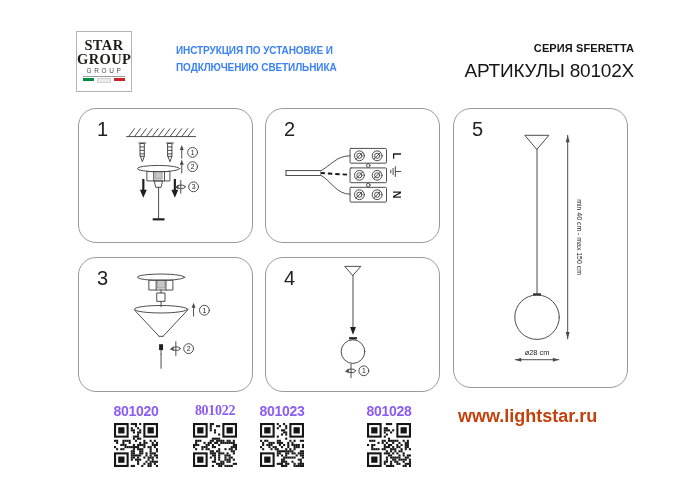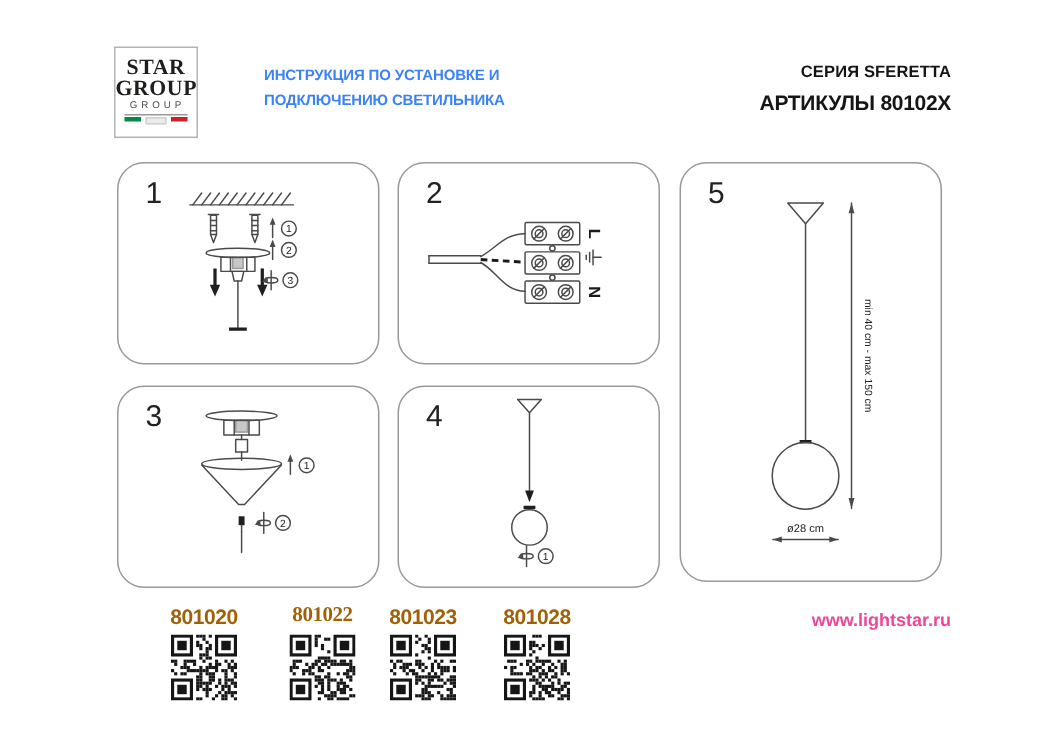--- a/index.html
+++ b/index.html
@@ -17,21 +17,21 @@
              display:flex;gap:3px;}
   .logo-flag span{height:3px;flex:1;}
   .flag-green{background:var(--flag_green,#008C45);}
   .flag-white{background:#ececec;border:0.5px solid #cfcfcf;}
   .flag-red{background:var(--flag_red,#CD212A);}
 
   .title{position:absolute;left:144px;top:42px;font-weight:700;font-size:10px;
          line-height:17px;color:#3b82f6;letter-spacing:-.1px;margin-left:32px;}
   .series{position:absolute;left:448px;top:42px;width:186px;text-align:right;color:#151515;}
   .series-name{font-weight:700;font-size:11px;letter-spacing:.1px;}
-  .series-art{font-weight:700;font-size:14px;margin-top:6px;letter-spacing:-.2px;}
+  .series-art{font-weight:400;font-size:19px;margin-top:6px;letter-spacing:-.2px;}
 
   
   .panel{position:absolute;box-sizing:border-box;border:1px solid #999;border-radius:18px;background:#fff;}
   .p1{left:78px;top:108px;width:175px;height:135px;}
   .p2{left:265px;top:108px;width:175px;height:135px;}
   .p3{left:78px;top:257px;width:175px;height:135px;}
   .p4{left:265px;top:257px;width:175px;height:135px;}
   .p5{left:453px;top:108px;width:175px;height:280px;}
   .panel .num{position:absolute;left:18px;top:9px;font-size:20px;font-weight:400;color:#222;}
   .panel svg{position:absolute;left:0;top:0;width:100%;height:100%;display:block;}
@@ -43,25 +43,25 @@
   .shade{fill:#9a9a9a;opacity:.55;stroke:var(--line,#4a4a4a);stroke-width:1;}
   .dash{fill:none;stroke:#1a1a1a;stroke-width:2;stroke-dasharray:4.5 3;}
   svg text{font-family:"Liberation Sans",sans-serif;}
   .mark-txt{font-size:7px;fill:#222;}
   .term-label{font-size:11px;font-weight:700;fill:#1a1a1a;}
   .dim-txt{font-size:7px;fill:#222;}
   .dim-txt2{font-size:7.5px;fill:#222;}
 
   
   .product{position:absolute;top:403px;width:70px;text-align:center;}
-  .product .code{font-weight:700;font-size:14px;letter-spacing:-.3px;color:#a16207;line-height:16px;}
+  .product .code{font-weight:700;font-size:14px;letter-spacing:-.3px;color:#8b5cf6;line-height:16px;}
   .product svg{width:44px;height:44px;margin-top:4px;}
-  .pr0{left:101px;} .pr1{left:180px;font-family:Liberation Serif, serif;} .pr2{left:247px;} .pr3{left:323px;text-align:center;}
-  .website{position:absolute;left:458px;top:406px;width:176px;text-align:right;
-           font-weight:700;font-size:12px;color:#ec4899;}
+  .pr0{left:101px;} .pr1{left:180px;font-family:Liberation Serif, serif;} .pr2{left:247px;} .pr3{left:354px;text-align:center;}
+  .website{position:absolute;left:458px;top:406px;width:176px;text-align:left;
+           font-weight:700;font-size:18px;color:#c2410c;}
 </style>
 </head>
 <body>
 
 <div class="page">
 
   <div class="logo">
     <div class="logo-word first">STAR</div>
     <div class="logo-word">GROUP</div>
     <div class="logo-group">GROUP</div>

